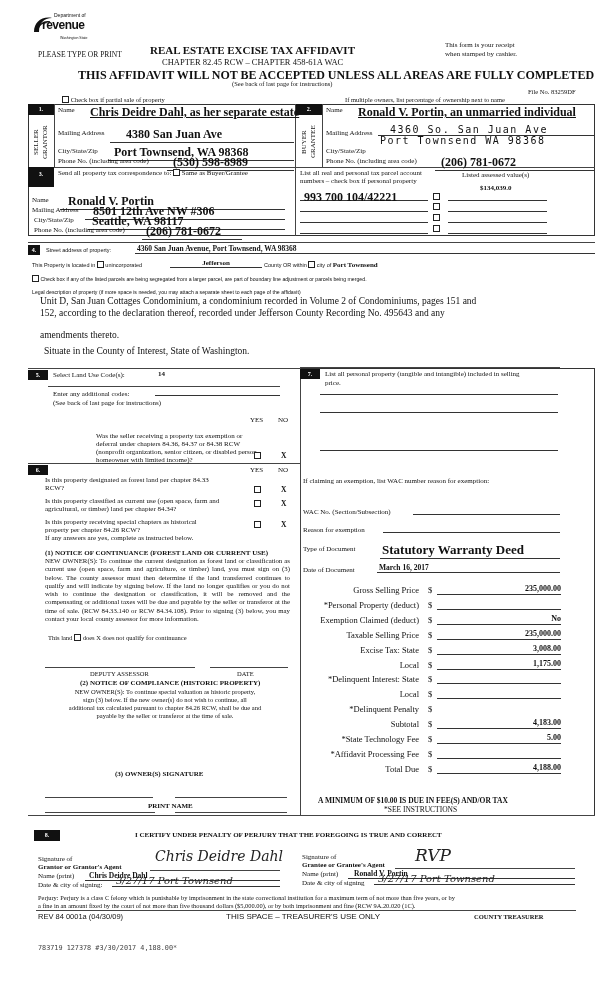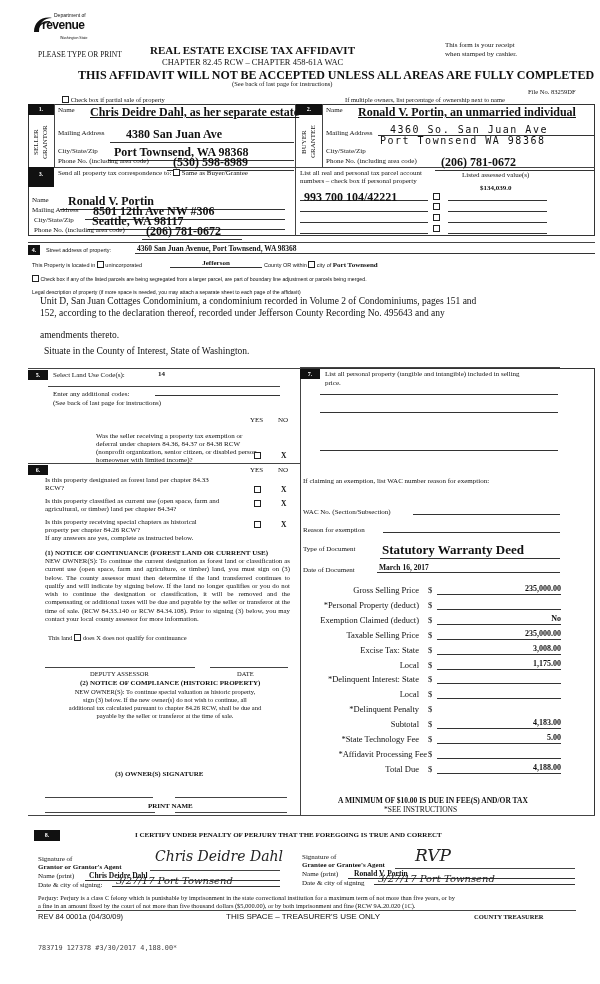--- a/index.html
+++ b/index.html
@@ -267,29 +267,29 @@
     <div class="abs" style="left: 428px; top: 689px; font-size: 8.5px;">$</div>
     <div class="abs ul amount" style="left: 437px; top: 688px; width: 124px; height: 11px;"></div>
     <div class="abs rowlabel" style="left: 300px; top: 704px; width: 119px;">*Delinquent Penalty</div>
     <div class="abs" style="left: 428px; top: 704px; font-size: 8.5px;">$</div>
     <div class="abs rowlabel" style="left: 300px; top: 719px; width: 119px;">Subtotal</div>
     <div class="abs" style="left: 428px; top: 719px; font-size: 8.5px;">$</div>
     <div class="abs ul amount" style="left: 437px; top: 718px; width: 124px; height: 11px;">4,183.00</div>
     <div class="abs rowlabel" style="left: 300px; top: 734px; width: 119px;">*State Technology Fee</div>
     <div class="abs" style="left: 428px; top: 734px; font-size: 8.5px;">$</div>
     <div class="abs ul amount" style="left: 437px; top: 733px; width: 124px; height: 11px;">5.00</div>
-    <div class="abs rowlabel" style="left: 300px; top: 749px; width: 119px; margin-left: 8px;">*Affidavit Processing Fee</div>
+    <div class="abs rowlabel" style="left: 300px; top: 749px; width: 119px;">*Affidavit Processing Fee</div>
     <div class="abs" style="left: 428px; top: 749px; font-size: 8.5px;">$</div>
     <div class="abs ul amount" style="left: 437px; top: 748px; width: 124px; height: 11px;"></div>
     <div class="abs rowlabel" style="left: 300px; top: 764px; width: 119px;">Total Due</div>
     <div class="abs" style="left: 428px; top: 764px; font-size: 8.5px;">$</div>
     <div class="abs ul amount" style="left: 437px; top: 763px; width: 124px; height: 11px;">4,188.00</div>
   </div>
 
-<div class="abs b" style="left:318px;top:796px;font-size:7.5px;margin-left:20px;">A MINIMUM OF $10.00 IS DUE IN FEE(S) AND/OR TAX</div>
+<div class="abs b" style="left:318px;top:796px;font-size:7.5px;">A MINIMUM OF $10.00 IS DUE IN FEE(S) AND/OR TAX</div>
 <div class="abs" style="left:384px;top:805px;font-size:7.5px;">*SEE INSTRUCTIONS</div>
 
 <div class="abs blk" style="left:34px;top:830px;width:26px;height:11px;">8.</div>
 <div class="abs b" style="left:135px;top:831px;font-size:7px;">I CERTIFY UNDER PENALTY OF PERJURY THAT THE FOREGOING IS TRUE AND CORRECT</div>
 
 <div class="abs" style="left:38px;top:855px;">Signature of</div>
 <div class="abs b" style="left:38px;top:863px;">Grantor or Grantor's Agent</div>
 <div class="abs sig" style="left:155px;top:848px;">Chris Deidre Dahl</div>
 <div class="hl" style="left:150px;top:870px;width:130px;"></div>
 <div class="abs" style="left:38px;top:872px;">Name (print)</div>

